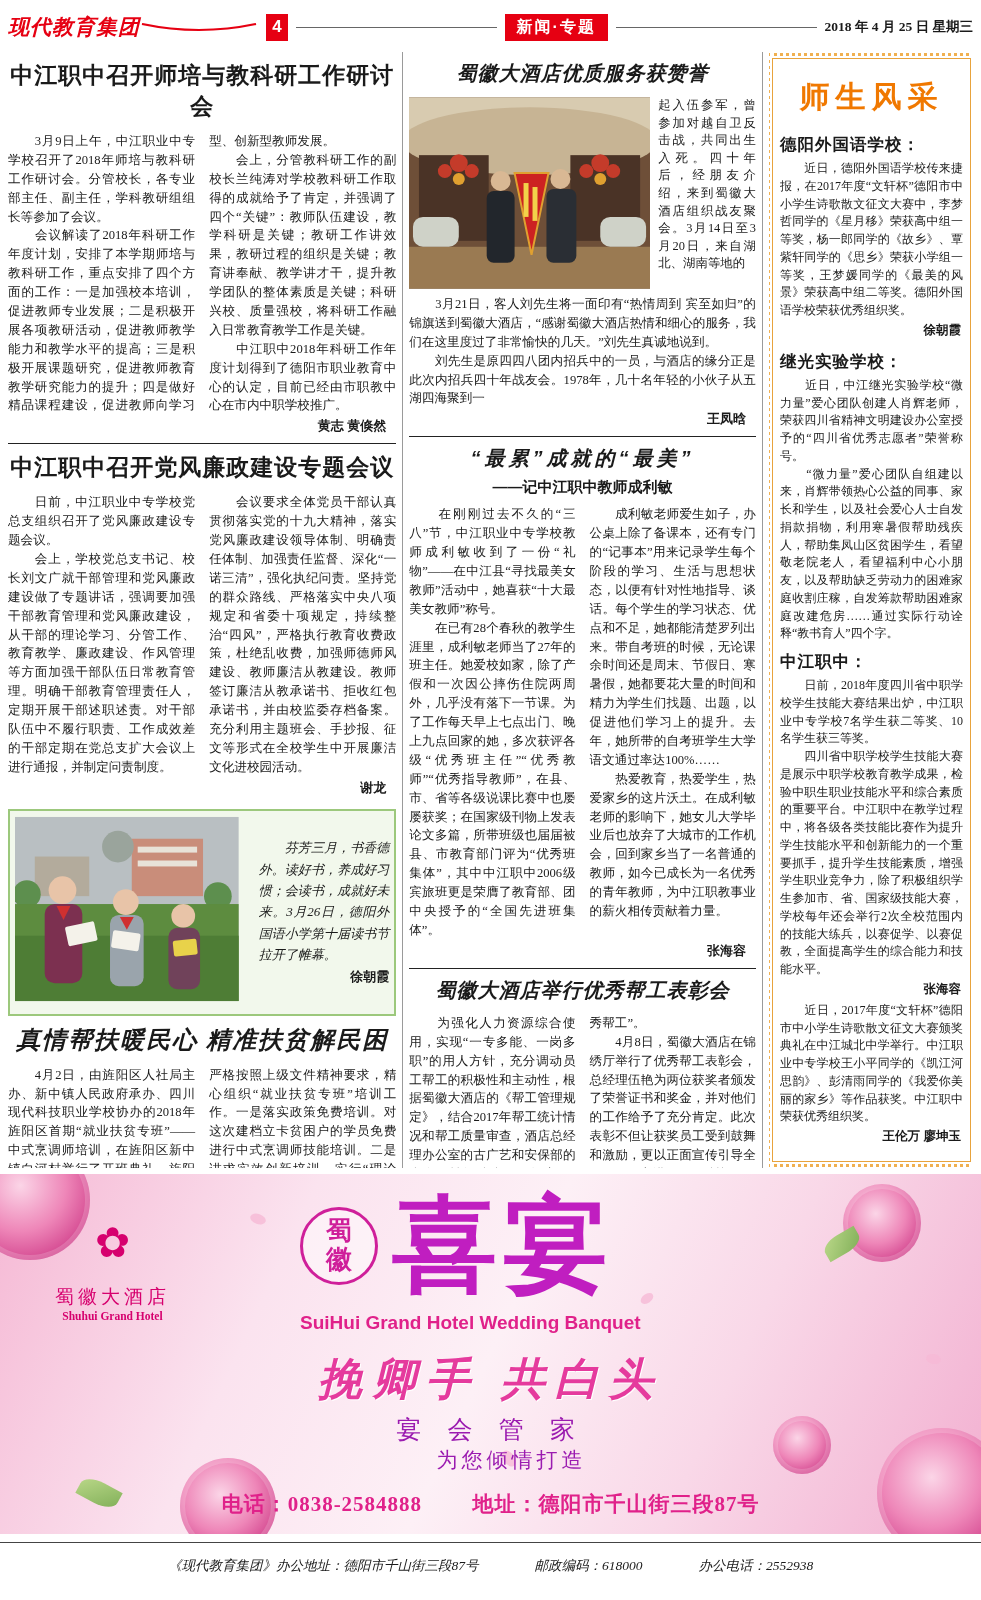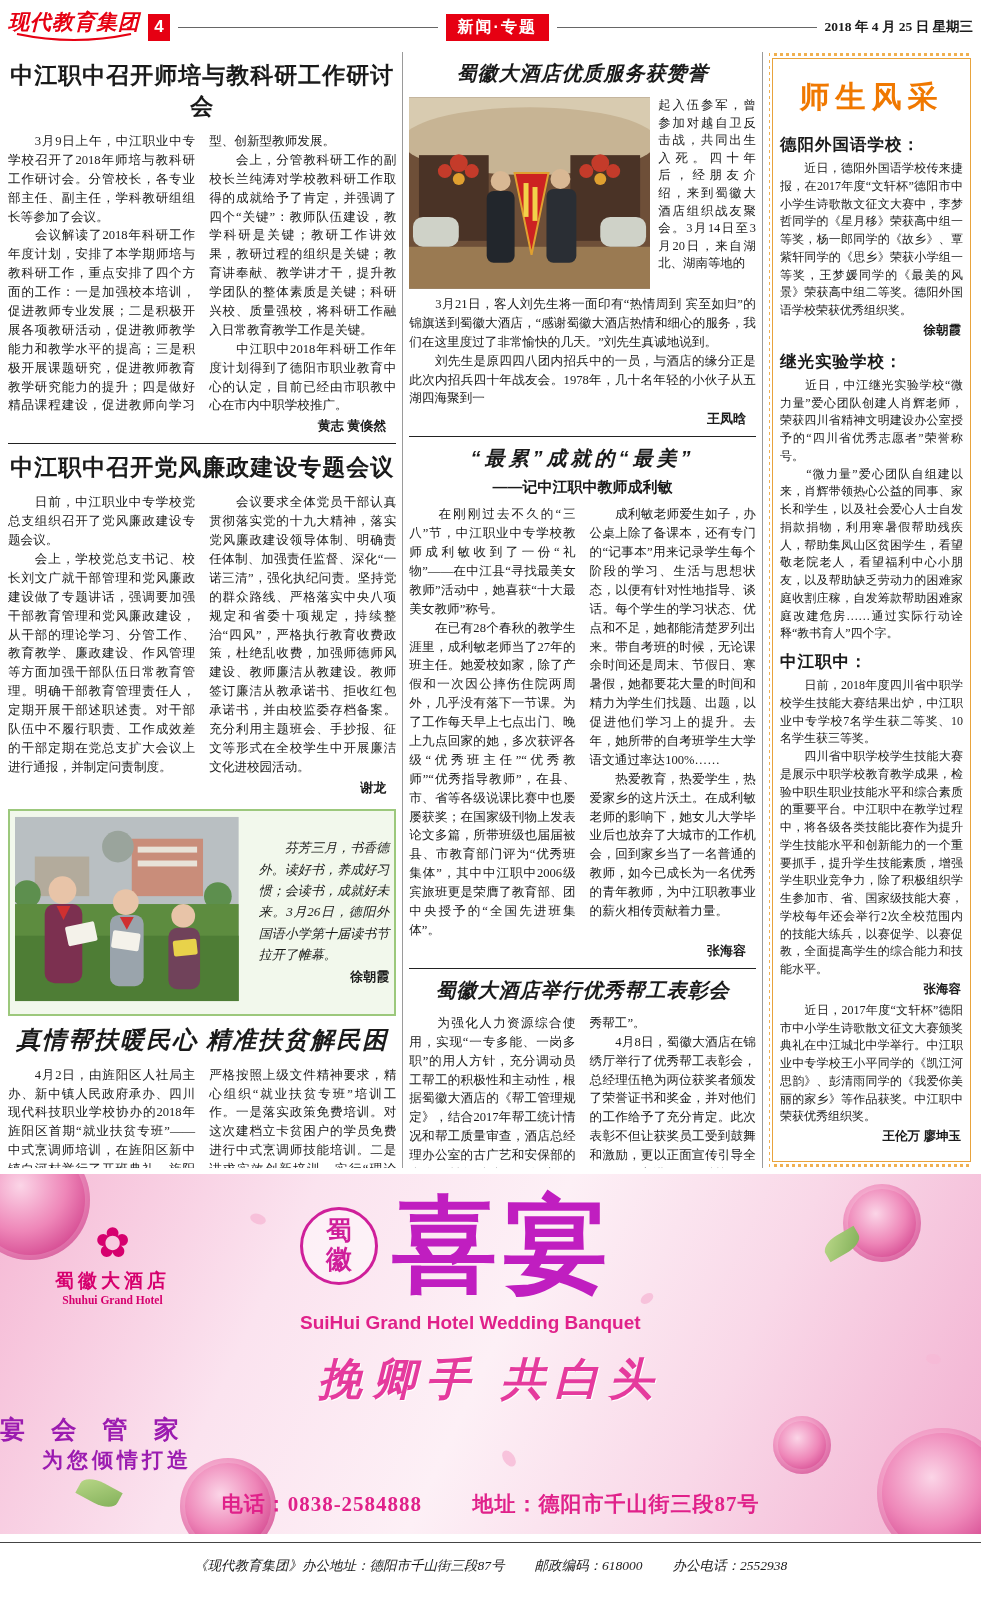--- a/index.html
+++ b/index.html
@@ -3,21 +3,21 @@
 <meta charset="utf-8">
 <style>
   * { margin:0; padding:0; box-sizing:border-box; }
   html,body { background:#ffffff; }
   body { width:981px; height:1600px; margin:0 auto; overflow:hidden;
          font-family:"Liberation Serif","DejaVu Serif",serif; color:#1a1a1a; }
   .page { width:981px; height:1600px; padding:6px 8px 0 8px; position:relative; }
 
   
   .hdr { display:flex; align-items:center; gap:8px; height:42px; }
-  .masthead { display:flex; flex-direction:column; align-items:center; line-height:1; }
+  .masthead { display:flex; flex-direction:row; align-items:center; line-height:1; }
   .masthead .mh-text { color:#e60012; font-weight:bold; font-style:italic;
       font-size:21px; letter-spacing:1px; white-space:nowrap; }
   .pagenum { background:#e60012; color:#fff; font-weight:bold; font-size:17px;
       width:22px; height:27px; display:flex; align-items:center; justify-content:center;
       font-family:"Liberation Sans",sans-serif; }
   .rule { flex:1; border-top:1.5px solid #666; height:0; }
   .section-badge { background:#e60012; color:#fff; font-weight:bold; font-size:16px;
       padding:3px 12px; font-family:"Liberation Sans",sans-serif; letter-spacing:2px; }
   .hdr-date { font-size:13.5px; font-weight:bold; white-space:nowrap; }
 
@@ -68,45 +68,45 @@
   .ad { position:relative; height:360px; margin:6px -8px 0 -8px; overflow:hidden;
       background:linear-gradient(115deg,#f5b8d4 0%,#fbe3ef 28%,#fdf0f6 50%,#f9d8e8 72%,#f2afd0 100%); }
   .rose { position:absolute; border-radius:50%;
       background:radial-gradient(circle at 42% 38%, #fbd5e7, #ee86b8 45%, #d2438d 78%, #b02a6e);
       box-shadow:inset 0 0 0 5px rgba(255,255,255,.18); }
   .leaf { position:absolute; border-radius:50% 0 50% 0;
       background:linear-gradient(135deg,#bcd98a,#7fae57); }
   .petal { position:absolute; border-radius:50%; background:#f6b9d6; opacity:.8; }
   .ad-logo { position:absolute; left:55px; top:48px; text-align:center; color:#d6006e; }
   .ad-logo .lg-flower { font-size:42px; line-height:1; }
-  .ad-logo .lg-cn { font-size:19px; font-weight:bold; letter-spacing:4px; margin-top:4px; }
+  .ad-logo .lg-cn { font-size:19px; font-weight:normal; letter-spacing:4px; margin-top:20px; }
   .ad-logo .lg-en { font-size:11.5px; font-weight:bold; }
   .ad-center { position:absolute; left:300px; top:22px; display:flex; align-items:center; gap:14px; }
   .seal { width:78px; height:78px; border:3px solid #cf1f9a; border-radius:50%;
       display:flex; flex-direction:column; align-items:center; justify-content:center;
       color:#cf1f9a; font-weight:900; font-size:26px; line-height:1.1;
       background:rgba(255,255,255,.45); }
   .xiyan { font-size:105px; font-weight:900; color:#c01ec0; line-height:.95;
       font-family:"DejaVu Sans",sans-serif; letter-spacing:6px; }
   .ad-en { position:absolute; left:300px; top:138px; color:#e0218a; font-weight:bold;
       font-size:19px; font-family:"Liberation Sans",sans-serif; }
   .ad-slogan { position:absolute; left:0; right:0; top:176px; text-align:center;
       color:#e53a9d; font-weight:900; font-size:44px; letter-spacing:10px;
       font-style:italic; text-shadow:1px 1px 0 #fff; }
-  .ad-butler { position:absolute; left:0; right:0; top:240px; text-align:left;
-      color:#9b1bb0; font-weight:700; line-height:1.3; }
+  .ad-butler { position:absolute; left:0; right:0; top:240px; text-align:center;
+      color:#9b1bb0; font-weight:400; line-height:1.3; }
   .ad-butler .b1 { font-size:25px; letter-spacing:10px; }
   .ad-butler .b2 { font-size:21px; letter-spacing:4px;padding-left:42px; }
   .ad-contact { position:absolute; left:0; right:0; bottom:16px; text-align:center;
       color:#e0218a; font-weight:900; font-size:21px; letter-spacing:1px; }
   .ad-contact span { margin:0 22px; }
 
   
   .footer { margin:8px -8px 0 -8px; border-top:1px solid #444; padding:14px 30px 0 30px;
-      display:flex; justify-content:center; gap:30px; font-size:13.5px; font-style:italic; }
+      display:flex; justify-content:center; gap:56px; font-size:13.5px; font-style:italic; }
 </style>
 </head>
 <body>
 
 <div class="page">
 
   <div class="hdr">
     <div class="masthead">
       <span class="mh-text">现代教育集团</span>
       <svg width="118" height="9">

